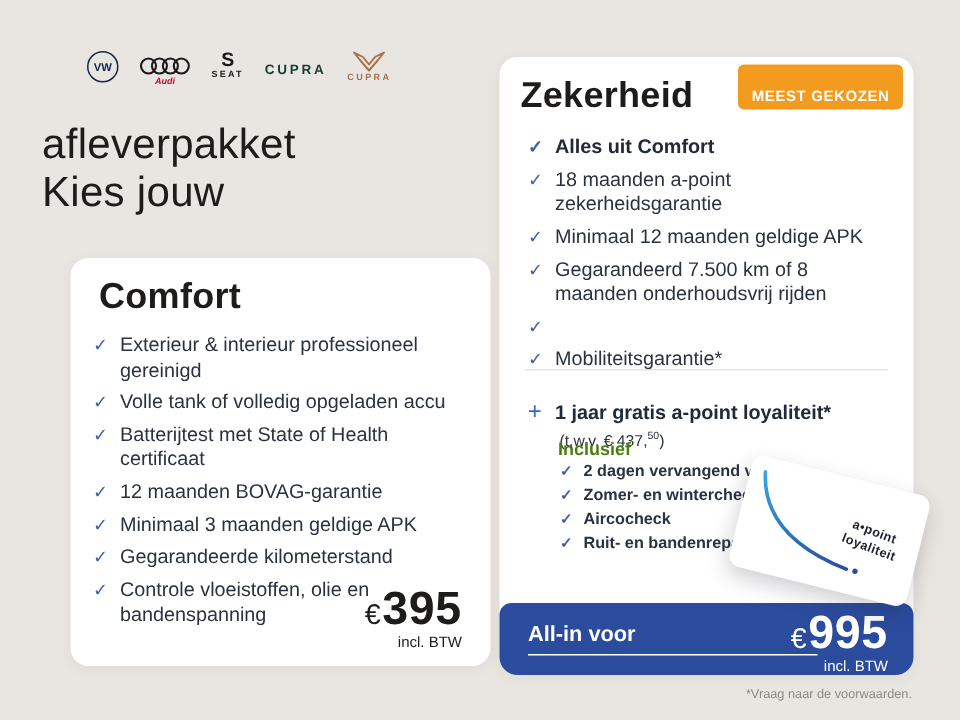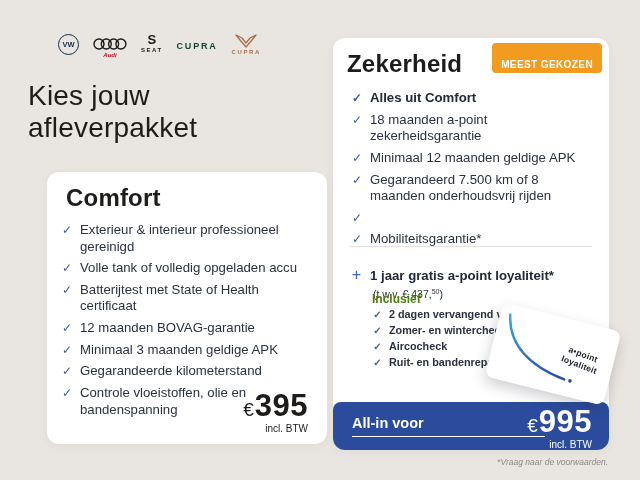--- a/index.html
+++ b/index.html
@@ -66,21 +66,21 @@
 
   
   .allin-bar { position:absolute; left:0; right:0; top:364px; height:48px; background:#2B4B9D;
     border-radius:8px 8px 12px 12px; color:#FFFFFF; z-index:2; }
   .allin-label { position:absolute; left:19px; top:13px; font-size:14.5px; font-weight:600; }
   .allin-line { position:absolute; left:19px; top:34px; width:193px; height:1px; background:#FFFFFF; }
   .allin-price { position:absolute; right:17px; top:2px; text-align:right; }
   .allin-price .price-line { color:#FFFFFF; }
   .allin-price .price-note { color:#FFFFFF; }
 
-  .footnote { position:absolute; right:32px; top:457px; font-size:8.5px; color:#8D8982;font-style:italic; }
+  .footnote { position:absolute; right:32px; top:457px; font-size:8.5px; color:#8D8982; }
 </style>
 </head>
 <body>
 
 <div class="stage">
 
   <div class="brands">
     <div class="brand">
       <div class="vw-circle">VW</div>
     </div>
@@ -102,22 +102,22 @@
     </div>
     <div class="brand">
       <svg width="22" height="15" viewBox="0 0 22 15" style="margin-top:1px">
         <path d="M1 2 L7 5 L11 10 L15 5 L21 2 L17 7 L11 14 L5 7 Z" fill="none" stroke="#A9714A" stroke-width="1.3" stroke-linejoin="round"></path>
       </svg>
       <span class="cupra-label">CUPRA</span>
     </div>
   </div>
 
   <div class="heading">
+    <div>afleverpakket</div>
     <div>Kies jouw</div>
-    <div>afleverpakket</div>
   </div>
 
   <div class="card card-comfort">
     <div class="card-title">Comfort</div>
     <div class="check-list" style="top:50px;">
       <div class="check-item">
           <span class="check">✓</span>
           <span>Exterieur &amp; interieur professioneel gereinigd</span>
         </div>
       <div class="check-item">

